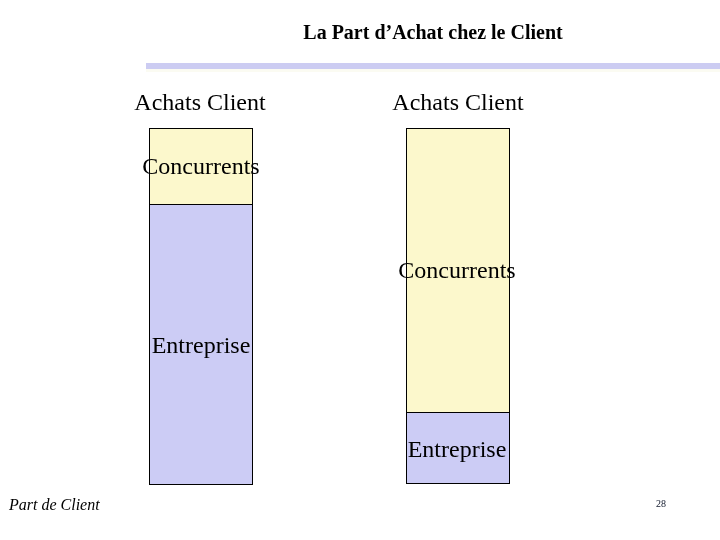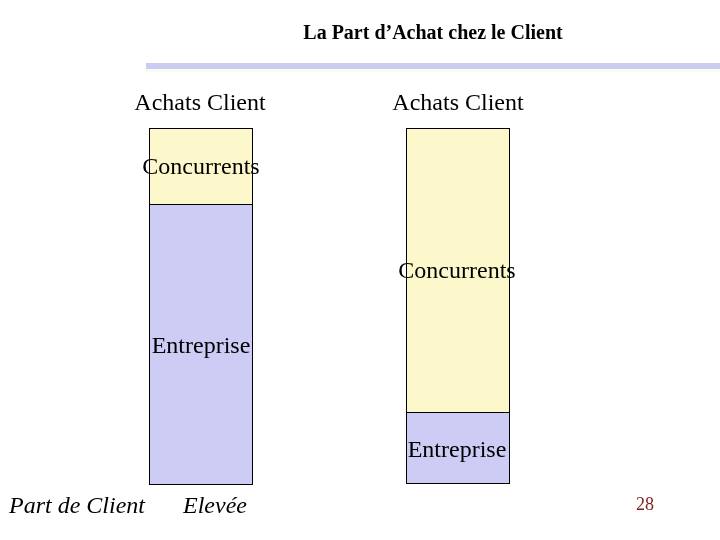--- a/index.html
+++ b/index.html
@@ -123,38 +123,38 @@
   #label-left-competitors  { left: 140px; top: 155px; width: 122px; }
   #label-left-company      { left: 140px; top: 334px; width: 122px; }
   #label-right-competitors { left: 396px; top: 259px; width: 122px; }
   #label-right-company     { left: 396px; top: 438px; width: 122px; }
 
   
   .footer-label {
     position: absolute;
     top: 493px;
     font-style: italic;
-    font-size: 24px;
+    font-size: 16px;
     line-height: 24px;
     color: #000000;
     white-space: nowrap;
   }
   #footer-axis-title { left: 9px;   width: 140px; text-align: left; }
   #footer-high       { left: 160px; width: 110px; text-align: center; }
   #footer-low        { left: 400px; width: 110px; text-align: center; }
 
   .slide-number {
     position: absolute;
     left: 636px;
     top: 496px;
     width: 30px;
-    text-align: left;
-    font-size: 18px;
+    text-align: right;
+    font-size: 10px;
     line-height: 16px;
-    color: #7f1d1d;
+    color: #0f172a;
   }
 </style>
 </head>
 <body>
 
 <div class="slide">
 
   <div class="title">La Part d’Achat chez le Client</div>
   <div class="title-rule"></div>
   <div class="title-rule-shadow"></div>
@@ -173,17 +173,16 @@
     <div class="seg-divider"></div>
     <div class="bar-seg seg-company"></div>
   </div>
 
   <div class="seg-label" id="label-left-competitors">Concurrents</div>
   <div class="seg-label" id="label-left-company">Entreprise</div>
   <div class="seg-label" id="label-right-competitors">Concurrents</div>
   <div class="seg-label" id="label-right-company">Entreprise</div>
 
   <div class="footer-label" id="footer-axis-title">Part de Client</div>
-  <div class="footer-label" id="footer-high">Elevée</div>
 
   <div class="slide-number">28</div>
 
 </div>
 
 </body></html>

